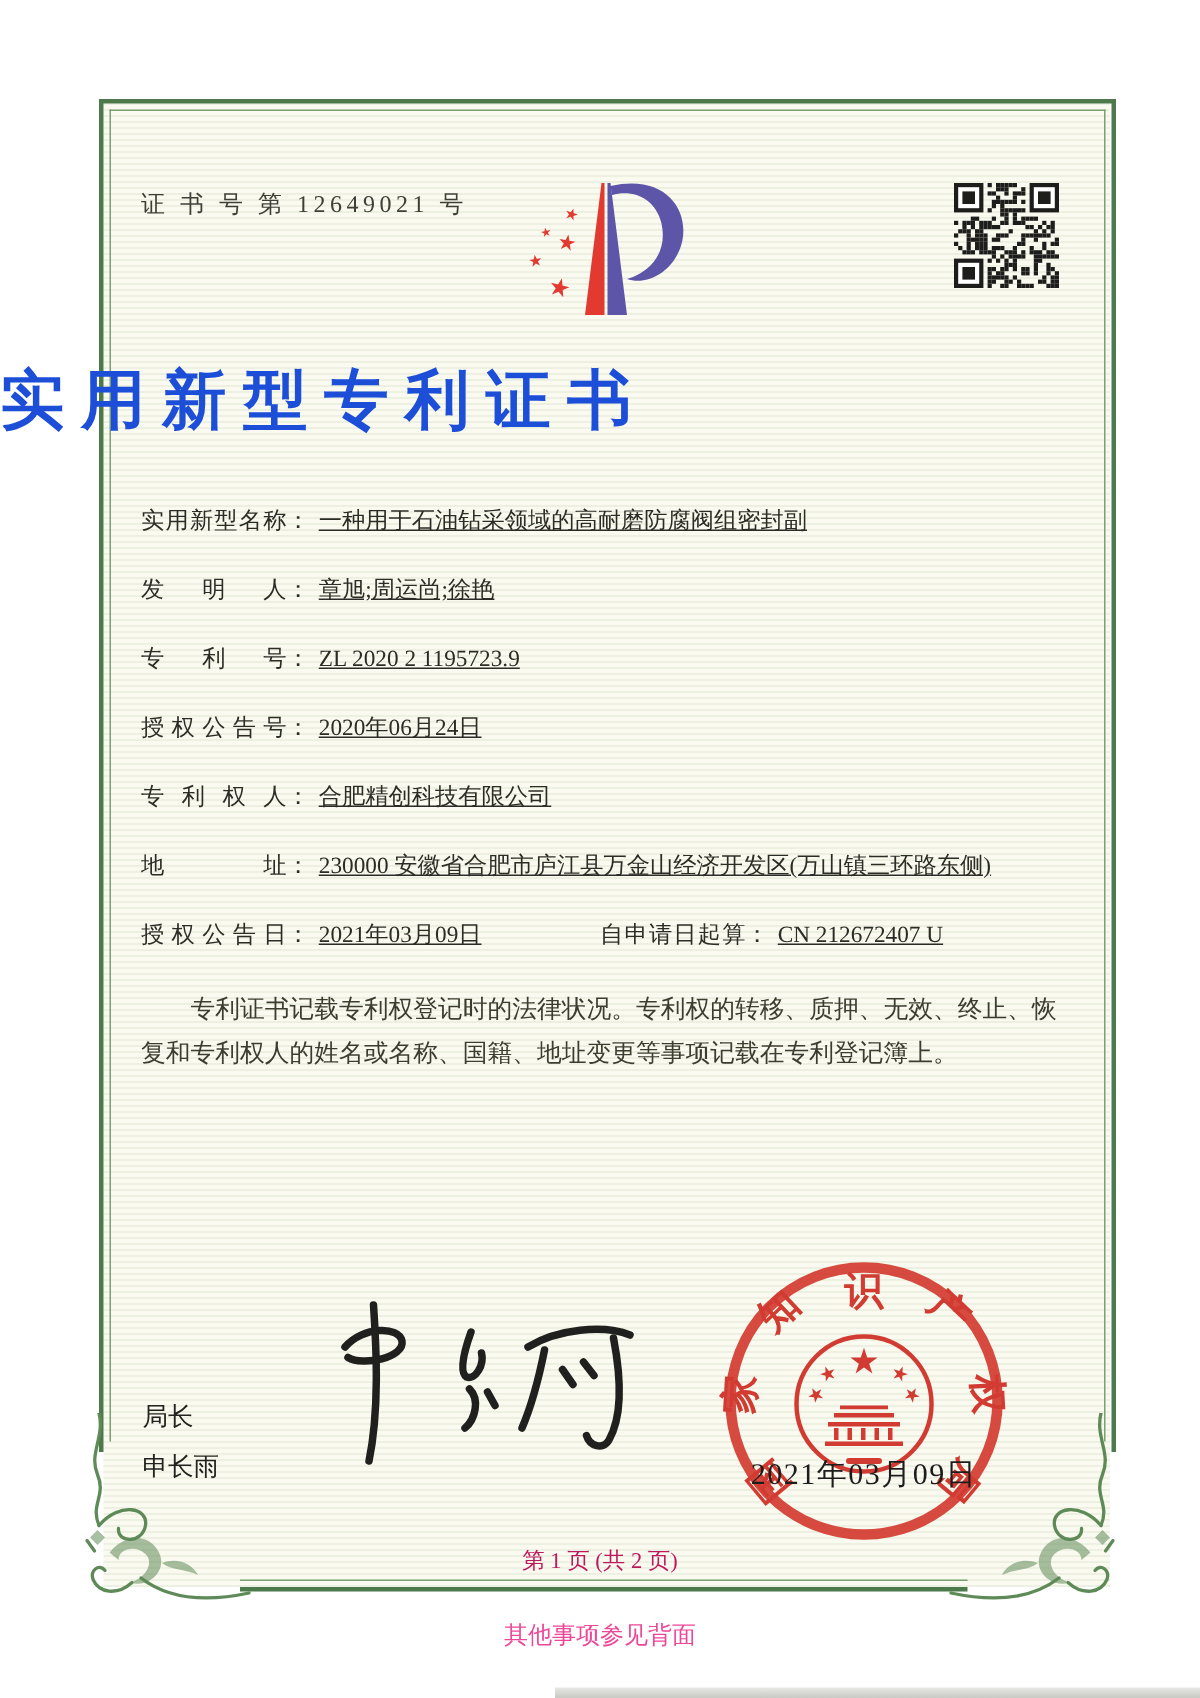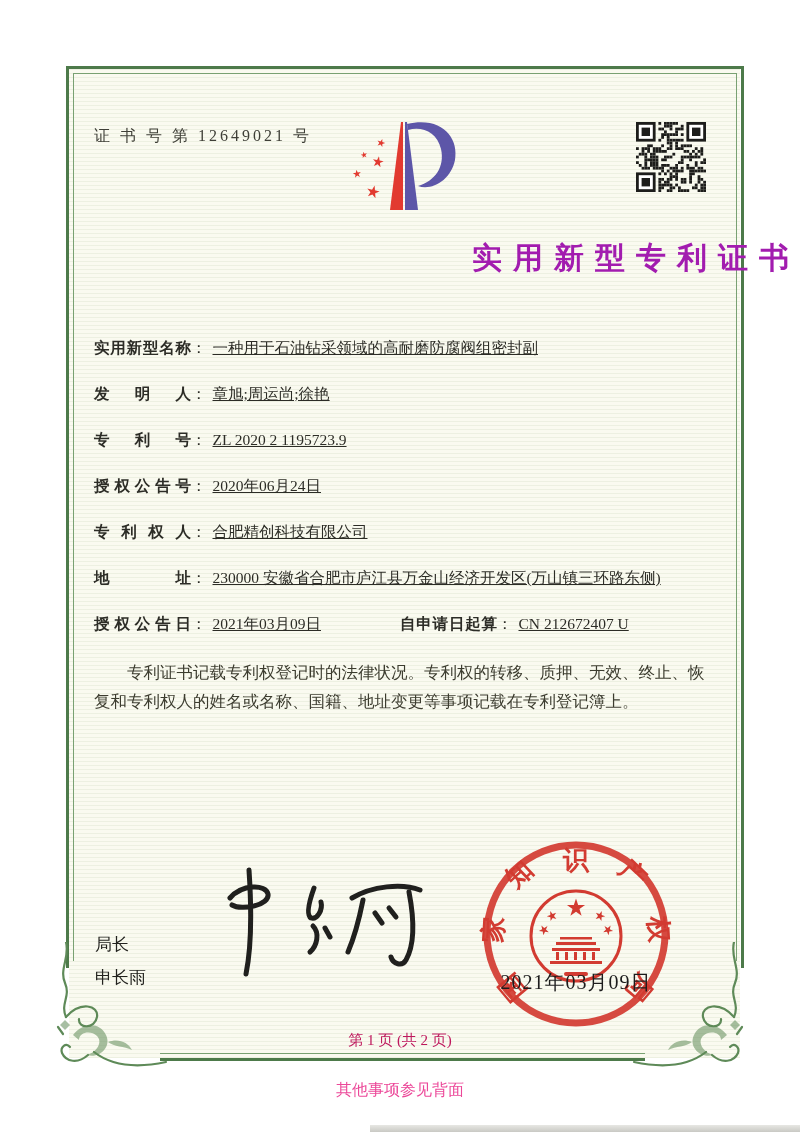--- a/index.html
+++ b/index.html
@@ -9,25 +9,25 @@
   .stripes{position:absolute;left:69px;top:69px;width:671px;height:989px;
            background:#fafaf0;
            background-image:repeating-linear-gradient(180deg,
              rgba(148,175,128,0.13) 0px, rgba(148,175,128,0.13) 1px,
              rgba(255,255,255,0) 1px, rgba(255,255,255,0) 4px);}
   
   .ln{position:absolute;background:#4d7a4a;}
   .ln.thin{background:#79a172;}
   
   .cert-no{position:absolute;left:94px;top:126px;font-size:16px;letter-spacing:3px;color:#3f3f37;}
-  .title{position:absolute;left:0;right:0;top:238px;text-align:right;
-         font-size:30px;letter-spacing:11px;color:#a21caf;font-weight:600;}
+  .title{position:absolute;left:0;right:0;top:238px;text-align:left;
+         font-size:43px;letter-spacing:11px;color:#1d4ed8;font-weight:600;}
   .fields{position:absolute;left:94px;top:337px;width:625px;font-size:15.5px;line-height:21px;color:#2c2c26;}
   .frow{margin-bottom:25px;}
-  .lbl{display:inline-block;width:97px;text-align:justify;text-align-last:justify;vertical-align:top;font-weight:bold;}
+  .lbl{display:inline-block;width:97px;text-align:justify;text-align-last:justify;vertical-align:top;}
   .colon{vertical-align:top;}
   .val{display:inline-block;vertical-align:top;margin-left:6px;text-decoration:underline;}
   .val.wrapv{width:470px;}
   .pair1{display:inline-block;width:306px;}
   .body-text{position:absolute;left:94px;top:658px;width:622px;font-size:16.5px;
              line-height:29px;color:#3c3c2f;}
   .body-text p{margin:0;text-indent:2em;}
   .signer{position:absolute;left:95px;top:928px;font-size:17px;line-height:33px;color:#22221e;}
   .sig-svg{position:absolute;left:212px;top:858px;}
   .seal-wrap{position:absolute;left:478px;top:836px;width:196px;height:196px;}

